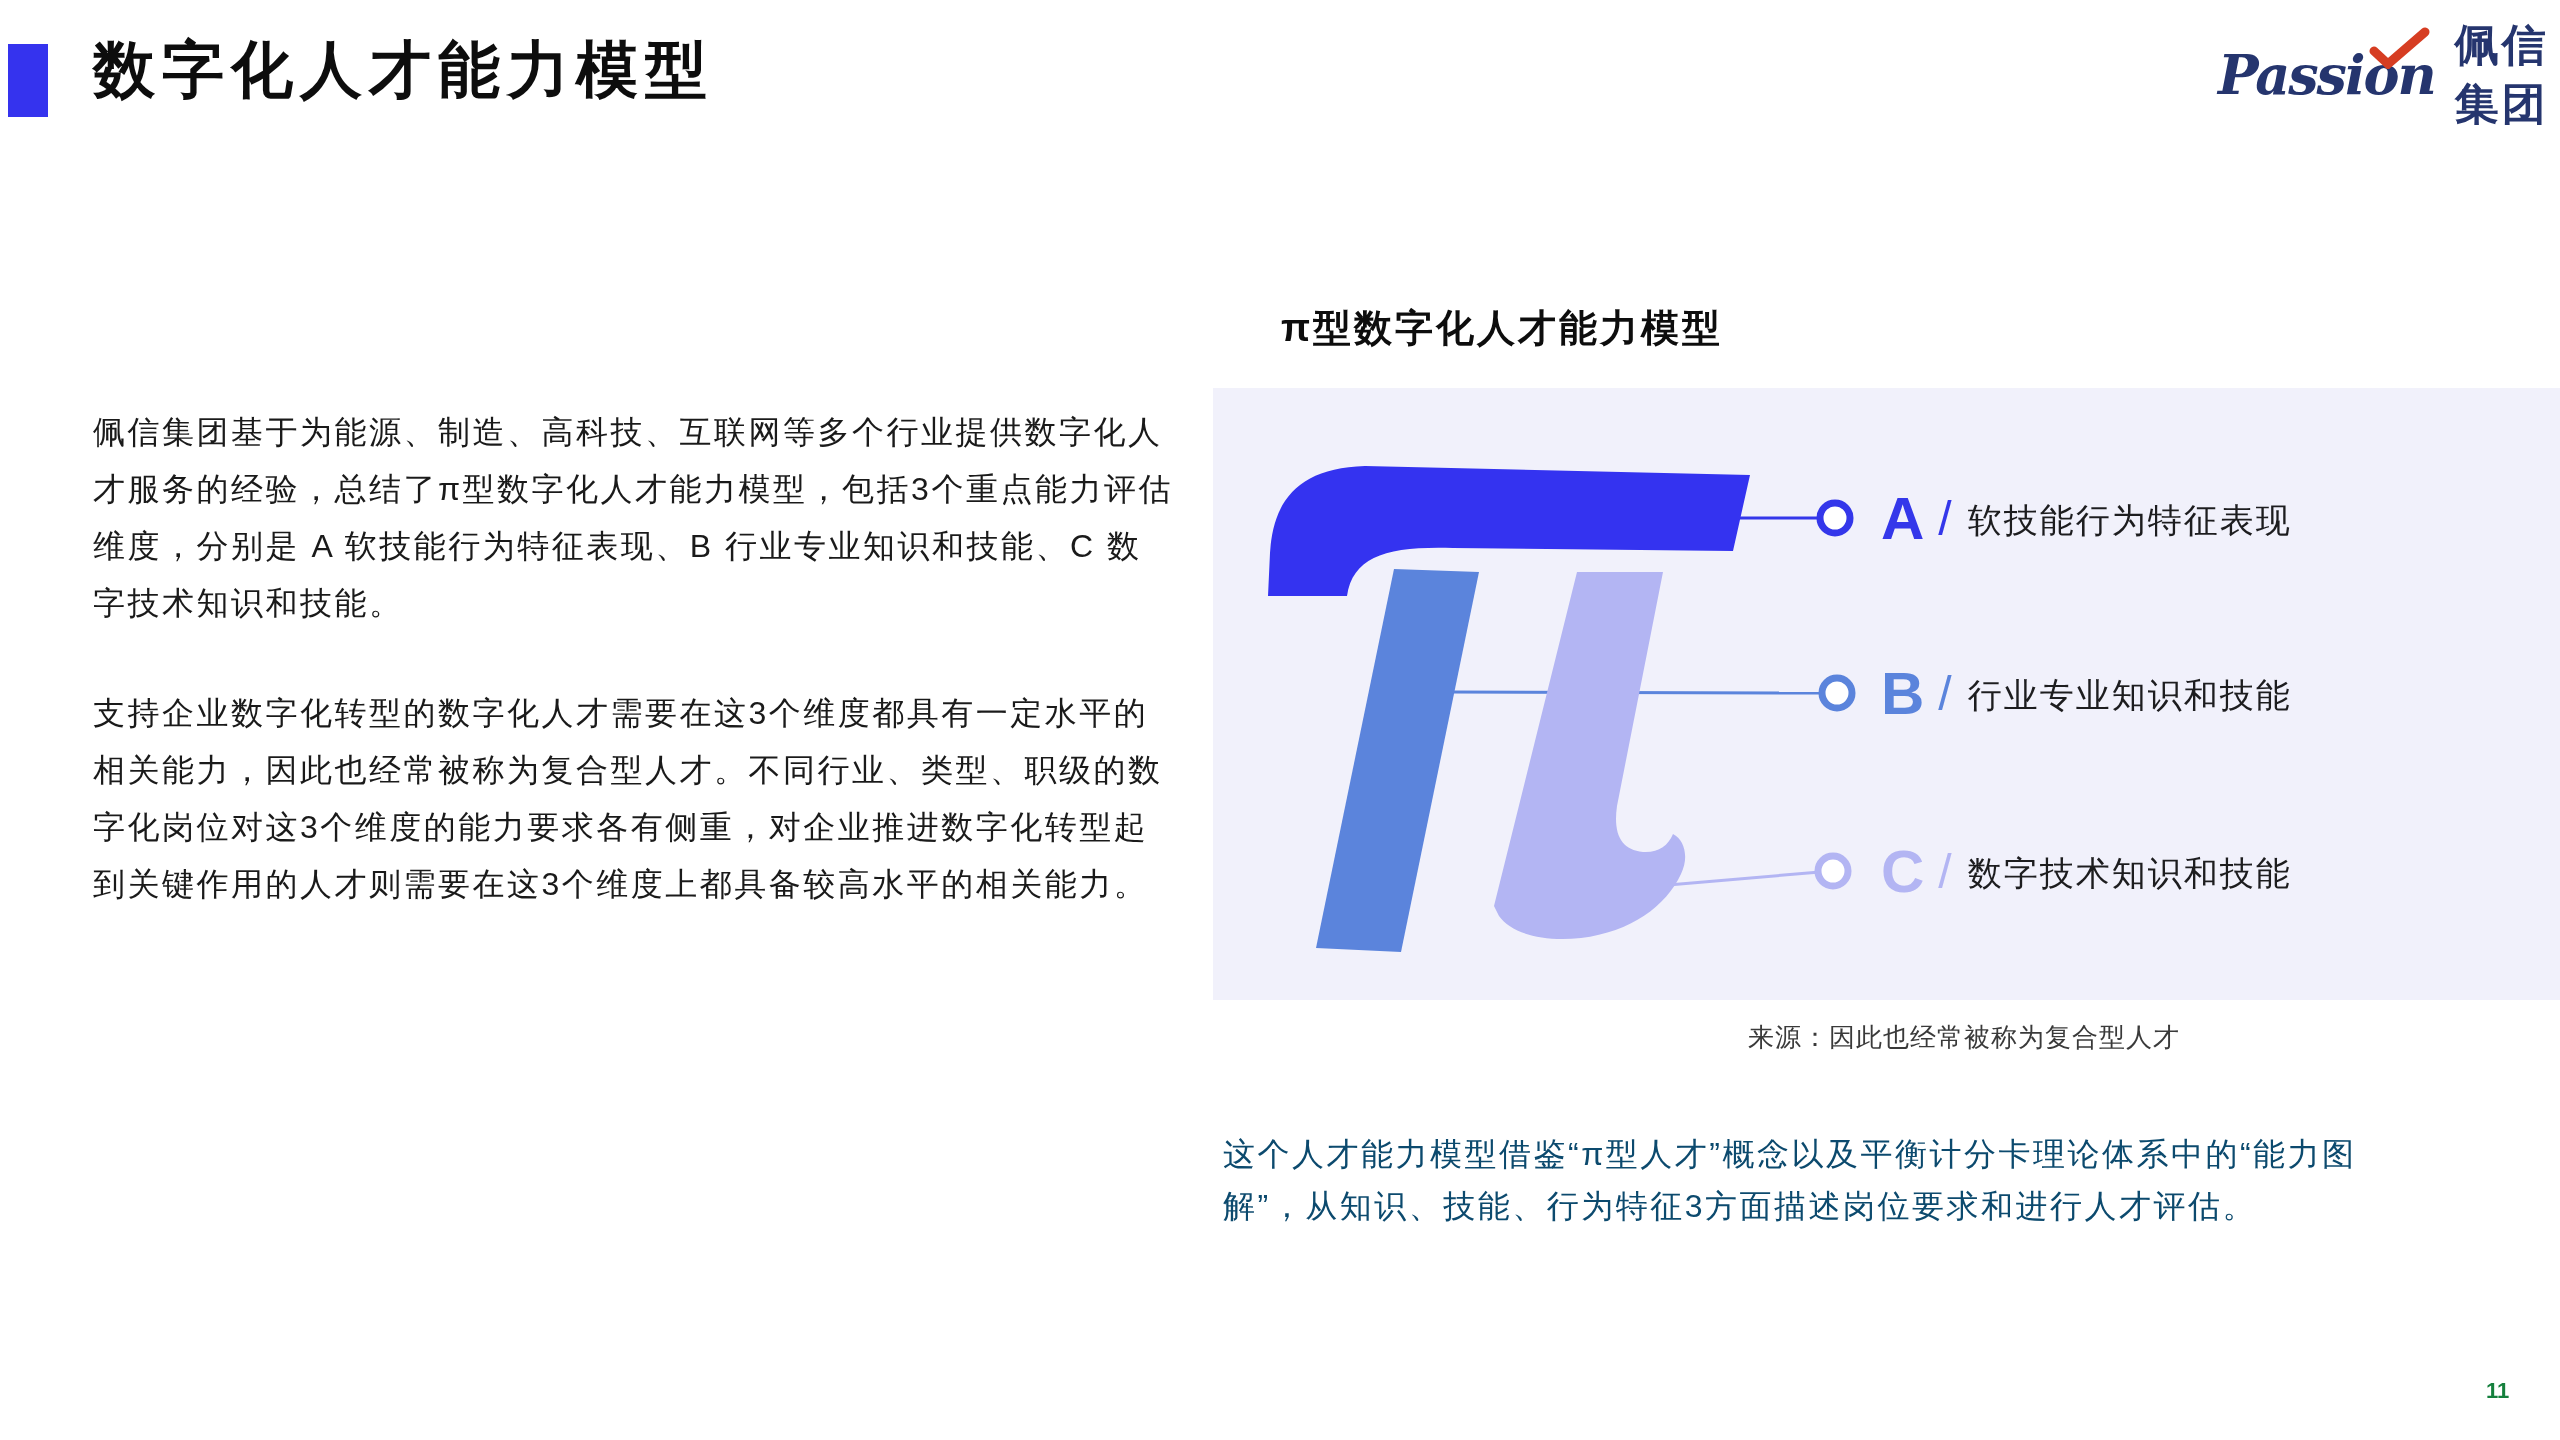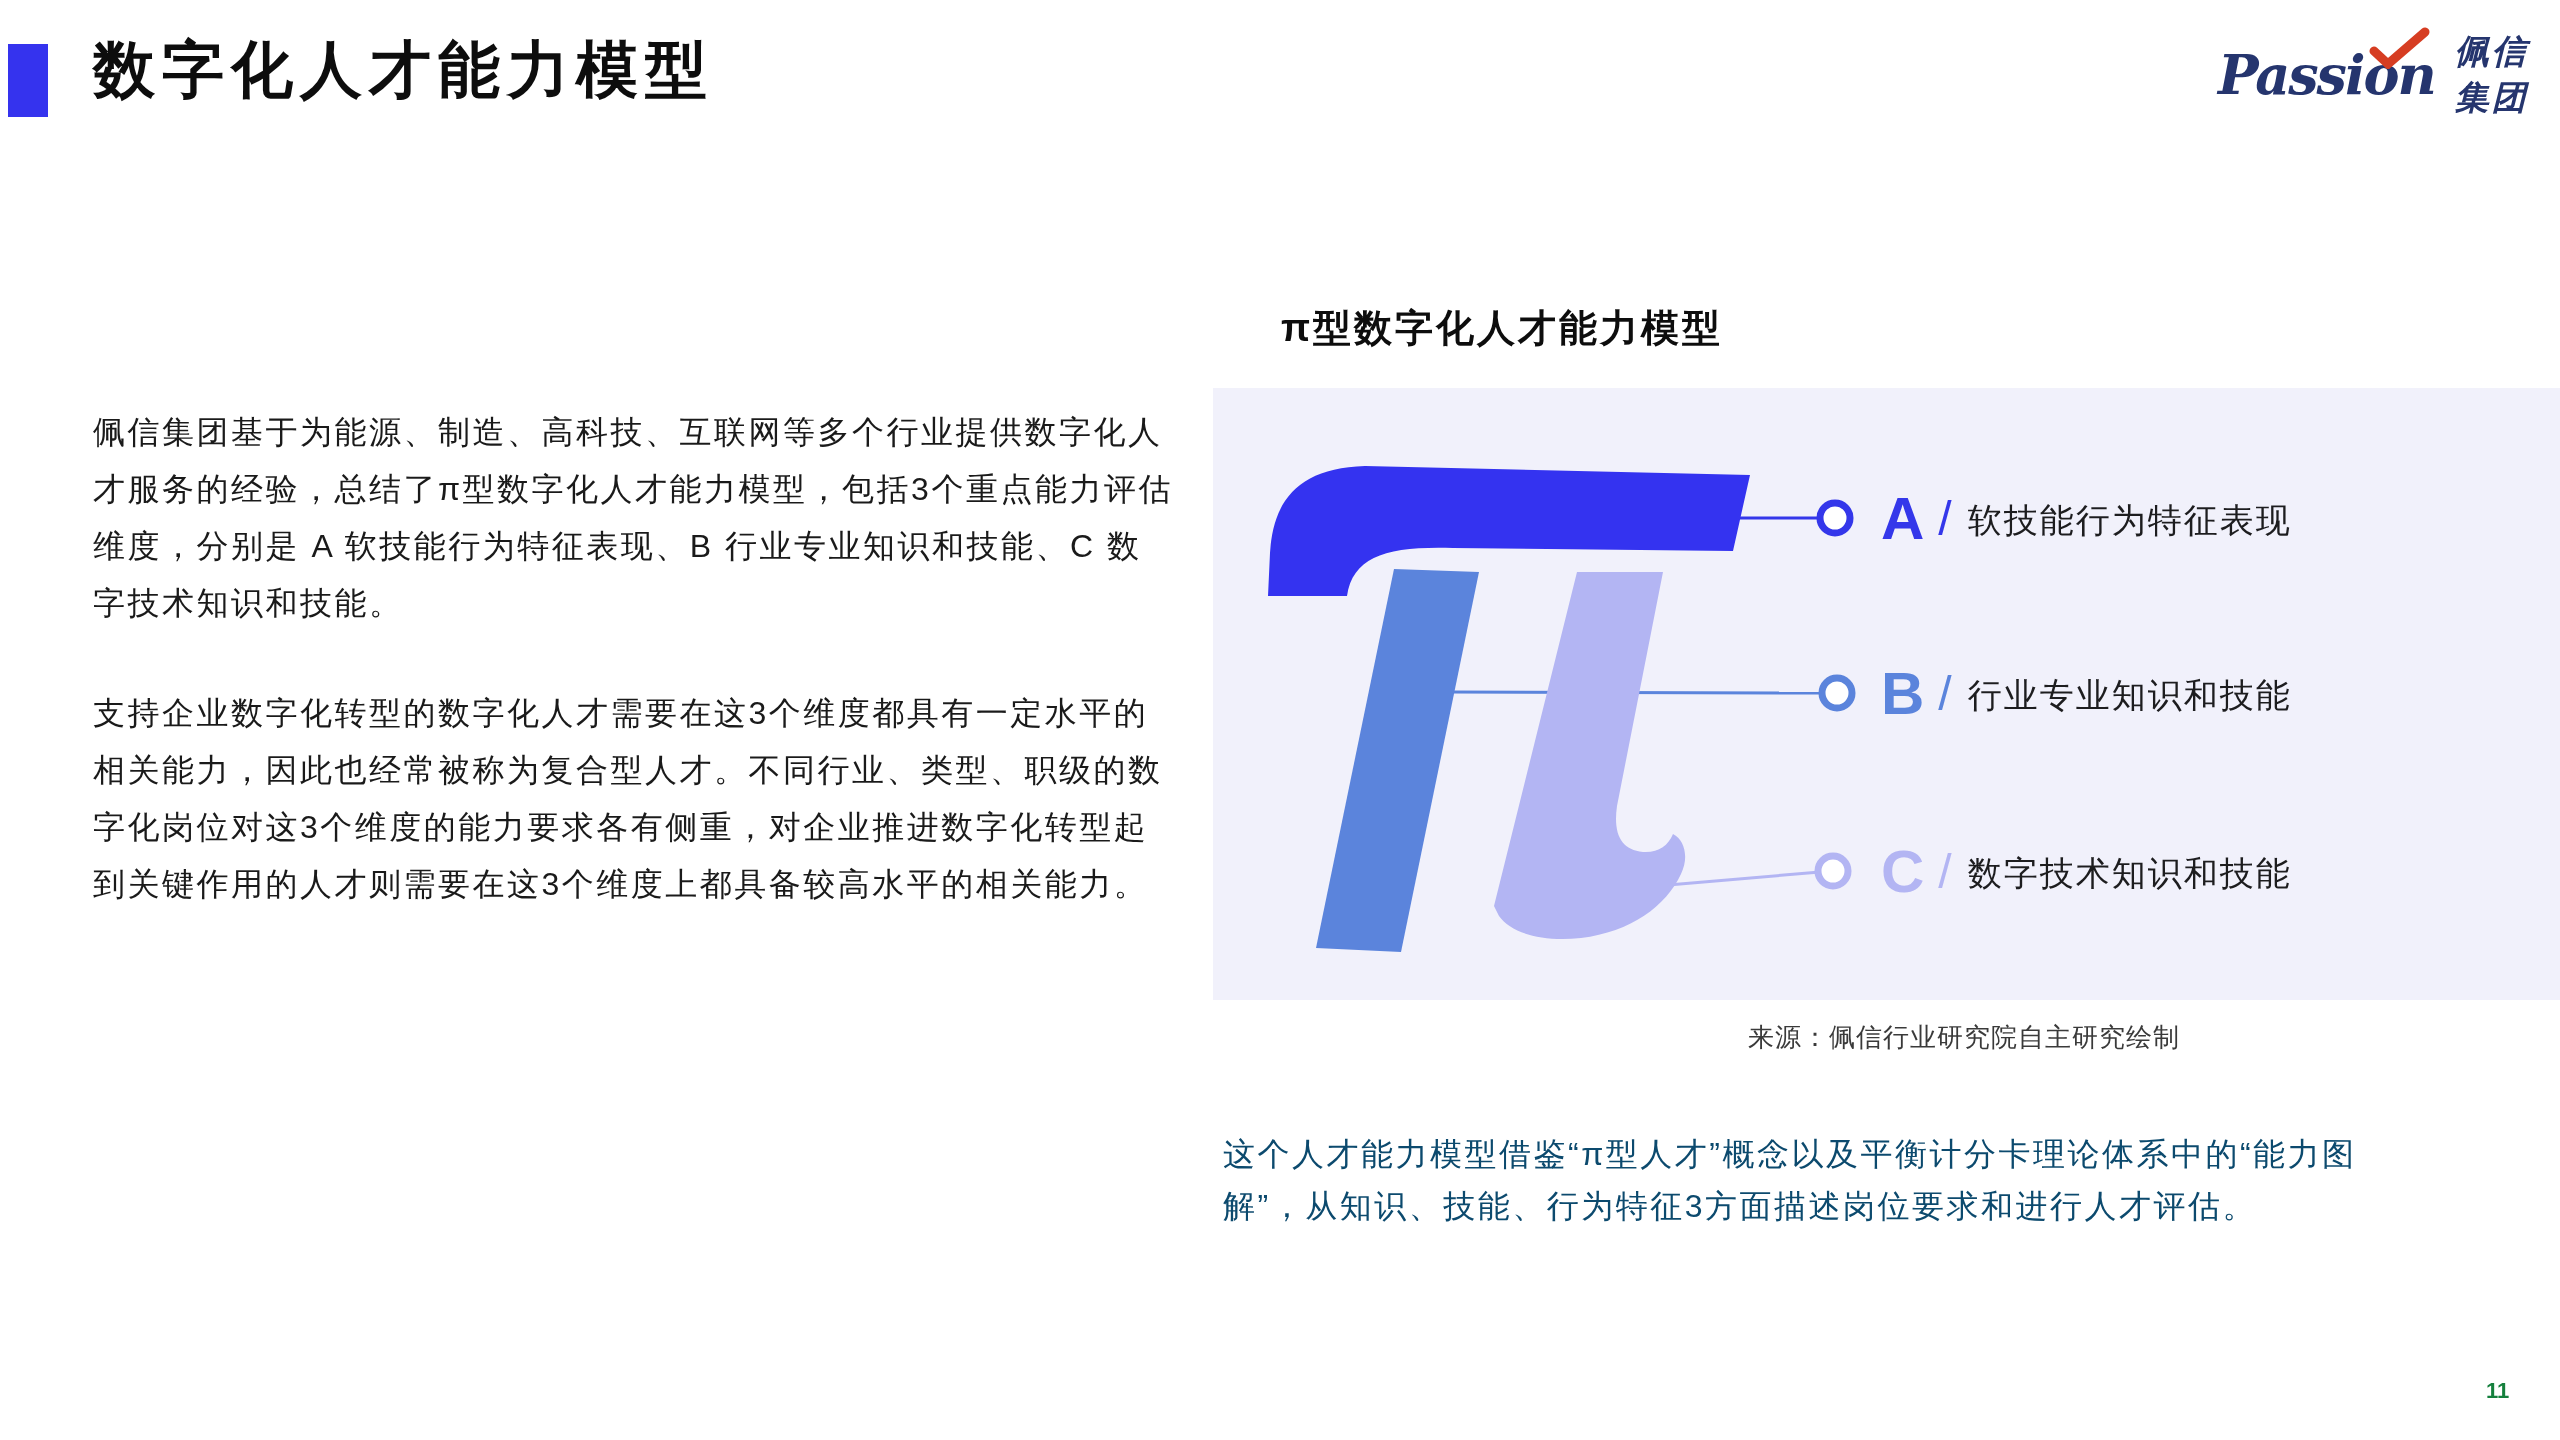--- a/index.html
+++ b/index.html
@@ -10,21 +10,21 @@
   
   .title-square { left:8px; top:44px; width:40px; height:73px; background:#3533ee; }
   .page-title   { left:93px; top:28px; font-size:62px; font-weight:bold; color:#0d0d0d;
                   letter-spacing:7px; }
 
   .logo { left:2218px; top:40px; height:70px; display:flex; align-items:center; gap:20px; }
   .logo-script { font-family:"DejaVu Serif","Liberation Serif",serif; font-style:italic;
                  font-weight:bold; font-size:54px; color:#25356e; letter-spacing:-2px;
                  position:relative; }
   .logo-check  { position:absolute; left:148px; top:-16px; }
-  .logo-cn     { font-size:34px; font-weight:bold; color:#25356e; letter-spacing:3px;font-style:italic; }
+  .logo-cn     { font-size:44px; font-weight:bold; color:#25356e; letter-spacing:3px; }
 
   
   .body-para { left:93px; width:1080px; font-size:32px; line-height:57px;
                letter-spacing:2.5px; color:#1a1a1a; }
   .para1 { top:404px; }
   .para2 { top:685px; }
 
   
   .diagram-heading { left:1281px; top:303px; font-size:38px; font-weight:bold;
                      color:#0d0d0d; letter-spacing:3px;text-align:right; }
@@ -107,17 +107,17 @@
     <span class="callout-slash">/</span>
     <span class="callout-label">行业专业知识和技能</span>
   </div>
   <div class="callout-row row-c">
     <span class="callout-letter">C</span>
     <span class="callout-slash">/</span>
     <span class="callout-label">数字技术知识和技能</span>
   </div>
 </div>
 
-<div class="abs source-line">来源：佩信行业研究院自主研究绘制</div>
+<div class="abs source-line">来源：因此也经常被称为复合型人才</div>
 
 <p class="abs footer-para">这个人才能力模型借鉴“π型人才”概念以及平衡计分卡理论体系中的“能力图解”，从知识、技能、行为特征3方面描述岗位要求和进行人才评估。</p>
 
 <div class="abs page-number">11</div>
 
 </body></html>

